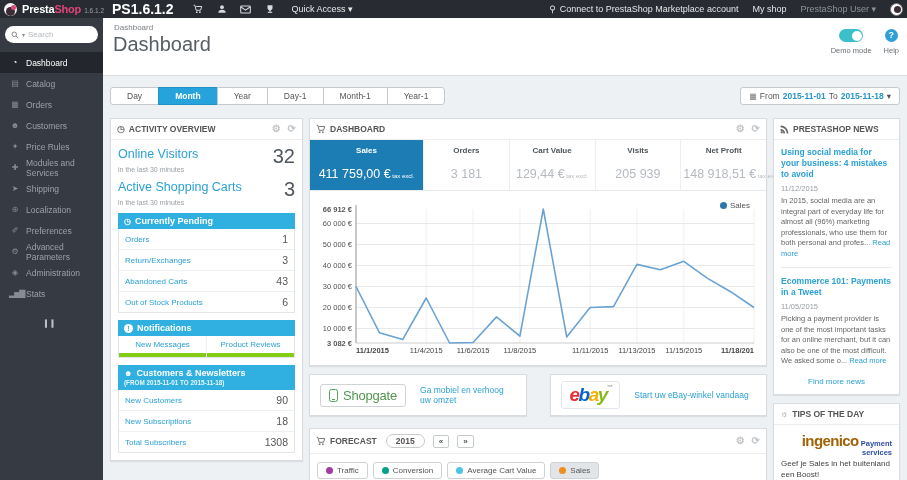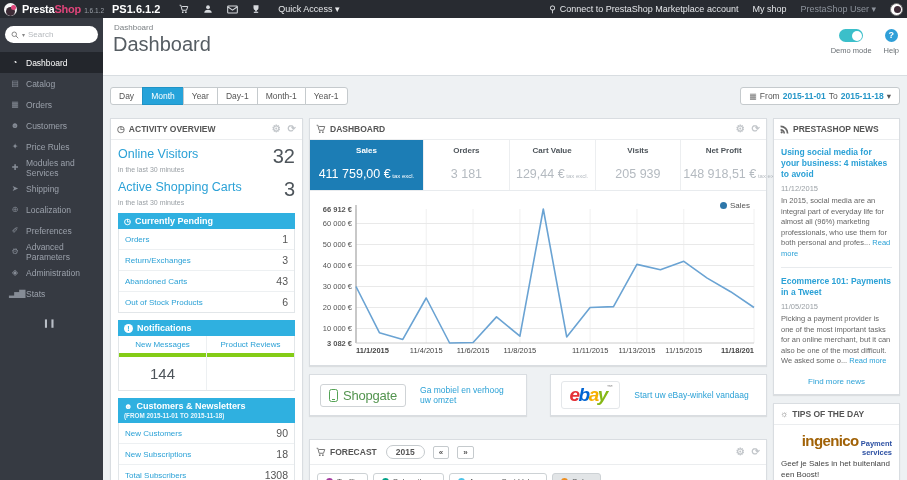--- a/index.html
+++ b/index.html
@@ -8,21 +8,21 @@
   .screen{position:absolute;inset:0}
 
   
   .topbar{position:absolute;top:0;left:0;width:907px;height:18px;background:#282b31;display:flex;align-items:center;color:#ccc;font-size:9px;z-index:6}
   .logo-circle{width:13px;height:13px;border-radius:50%;background:#f7f7f7;margin:0 5px 0 4px;position:relative;overflow:hidden;flex:0 0 auto}
   .logo-circle::after{content:"";position:absolute;left:2px;top:4px;width:9px;height:9px;border-radius:50%;background:#3d2b36}
   .logo-circle::before{content:"";position:absolute;right:1px;top:2px;width:5px;height:5px;border-radius:50%;background:#e0457b;z-index:2}
   .brand{font-size:11px;font-weight:bold;color:#fff;letter-spacing:-.2px}
   .brand .shop{color:#e0457b}
   .ver-small{font-size:6.5px;color:#9aa0a8;margin:2px 8px 0 3px}
-  .ver{font-size:11px;font-weight:bold;color:#fff;margin-right:12px}
+  .ver{font-size:14px;font-weight:bold;color:#fff;margin-right:12px}
   .tb-icon{width:24px;text-align:center;color:#d7dade;cursor:pointer;display:flex;justify-content:center;align-items:center}
   .quick-access{margin-left:10px;color:#e8eaec;cursor:pointer}
   .tb-right{margin-left:auto;display:flex;align-items:center;gap:14px;margin-right:4px}
   .tb-link{color:#e3e5e8;cursor:pointer;display:flex;align-items:center;gap:4px}
   .tb-user{color:#8d939c;cursor:pointer}
   .avatar{width:13px;height:13px;border-radius:50%;background:#fff;border:1px solid #777;position:relative;overflow:hidden}
   .avatar::after{content:"";position:absolute;left:3px;top:2px;width:7px;height:7px;border-radius:50%;background:#3d2b36}
 
   
   .sidebar{position:absolute;top:18px;left:0;width:103px;bottom:0;background:#363a42;z-index:5}
@@ -43,24 +43,24 @@
   .header-tools{position:absolute;right:8px;top:11px;display:flex;gap:12px;text-align:center}
   .toggle{width:24px;height:13px;border-radius:7px;background:#3bbfca;position:relative;margin:0 auto;cursor:pointer}
   .toggle::after{content:"";position:absolute;right:1.5px;top:1.5px;width:10px;height:10px;border-radius:50%;background:#fff}
   .tool-label{font-size:7.5px;color:#6a7075;margin-top:4px;white-space:nowrap}
   .help-circle{width:13px;height:13px;border-radius:50%;background:#2f9fd8;color:#fff;font-size:9px;font-weight:bold;line-height:13px;margin:0 auto;cursor:pointer}
 
   
   .content{position:absolute;left:103px;top:76px;width:804px;height:404px;padding:11px 7px 0 7px}
   .toolbar-row{display:flex;justify-content:space-between;align-items:center;margin-bottom:13px}
   .tabs{display:flex}
-  .tab{font-size:8.5px;color:#555;background:#fff;border:1px solid #c5cacd;padding:3px 8px;margin-left:-1px;cursor:pointer;white-space:nowrap}
+  .tab{font-size:8.5px;color:#555;background:#fff;border:1px solid #c5cacd;padding:3px 16px;margin-left:-1px;cursor:pointer;white-space:nowrap}
   .tab:first-child{border-radius:3px 0 0 3px;margin-left:0}
   .tab:last-child{border-radius:0 3px 3px 0}
-  .tab.active{background:#25a3da;border-color:#1f93c6;color:#fff;font-weight:normal}
+  .tab.active{background:#25a3da;border-color:#1f93c6;color:#fff;font-weight:bold}
   .date-btn{font-size:8.5px;color:#555;background:#fff;border:1px solid #c5cacd;border-radius:3px;padding:3px 8px;display:flex;gap:3px;align-items:center;cursor:pointer}
   .date-val{color:#2596c8;font-weight:bold}
   .cal-icon{color:#777;font-size:8px}
 
   .columns{display:flex;gap:6px;align-items:flex-start}
   .col-left{width:193px;flex:0 0 auto}
   .col-mid{flex:1;min-width:0}
   .col-right{width:127px;flex:0 0 auto}
 
   .panel{background:#fff;border:1px solid #d9dde1;box-shadow:0 1px 1px rgba(0,0,0,.08);margin-bottom:8px}
@@ -99,21 +99,21 @@
   .kpi .k-title{font-size:8px;color:#4e555b;font-weight:bold;display:block;margin-bottom:9px;white-space:nowrap}
   .kpi .k-value{font-size:12.5px;color:#b4bac0;white-space:nowrap}
   .k-suffix{font-size:6px}
   .kpi.active{background:#1c7db5}
   .kpi.active .k-title,.kpi.active .k-value{color:#fff}
   .chart-wrap{position:relative;padding:6px 4px 2px}
   .legend{position:absolute;top:10px;right:16px;font-size:8px;color:#555;display:flex;align-items:center;gap:3px}
   .legend-dot{width:7px;height:7px;border-radius:50%}
 
   
-  .banner-row{display:flex;gap:23px;margin-bottom:23px}
+  .banner-row{display:flex;gap:23px;margin-bottom:12px}
   .banner{flex:1;background:#fff;border:1px solid #d9dde1;box-shadow:0 1px 1px rgba(0,0,0,.08);display:flex;align-items:center;padding:7px 10px;gap:14px;height:42px;cursor:pointer}
   .shopgate-logo{display:flex;align-items:center;gap:5px;border:1px solid #cfd3d6;border-radius:3px;padding:3px 8px}
   .sg-phone{width:9px;height:13px;border:1.6px solid #55a356;border-radius:2.5px;position:relative}
   .sg-phone::after{content:"";position:absolute;left:2px;bottom:.5px;width:3px;height:1.3px;background:#55a356}
   .sg-text{font-size:13px;color:#53944f;letter-spacing:-.2px}
   .banner-link{font-size:8.5px;color:#2ba1d6}
   .ebay-logo{font-size:19px;font-weight:bold;letter-spacing:-1.5px;border:1px solid #e4e7ea;border-radius:3px;padding:2px 8px;background:#fff;font-style:italic}
   .ebay-logo .e1{color:#e53238}.ebay-logo .e2{color:#0064d2}.ebay-logo .e3{color:#f5af02}.ebay-logo .e4{color:#86b817}
   .ebay-tm{font-size:6px;color:#999;font-style:normal;vertical-align:top}
 
@@ -332,21 +332,20 @@
                 </div>
               </div>
 
             <div class="sec-head">
               <span class="circle-i">!</span>
               <span>Notifications</span>
             </div>
             <div class="sec-box notif-grid" id="notif-grid">
                 <div class="notif-cell">
                   <div class="notif-label">New Messages</div>
-                  <div class="notif-value">144</div>
                 </div>
                 <div class="notif-cell">
                   <div class="notif-label">Product Reviews</div>
                 </div>
               </div>
 
             <div class="sec-head two-line">
               <span class="head-line">
                   <span class="sec-icon">☻</span>
                   <span>Customers &amp; Newsletters</span>
@@ -470,21 +469,21 @@
                 <span>⟳</span>
               </span>
           </div>
           <div class="legend-btns" id="forecast-legend">
               <div class="lbtn">
                 <span class="dot" style="background: rgb(162, 60, 160);"></span>
                 <span>Traffic</span>
               </div>
               <div class="lbtn">
                 <span class="dot" style="background: rgb(0, 161, 135);"></span>
-                <span>Subscribers</span>
+                <span>Conversion</span>
               </div>
               <div class="lbtn">
                 <span class="dot" style="background: rgb(76, 195, 232);"></span>
                 <span>Average Cart Value</span>
               </div>
               <div class="lbtn active">
                 <span class="dot" style="background: rgb(238, 142, 30);"></span>
                 <span>Sales</span>
               </div>
             </div>

